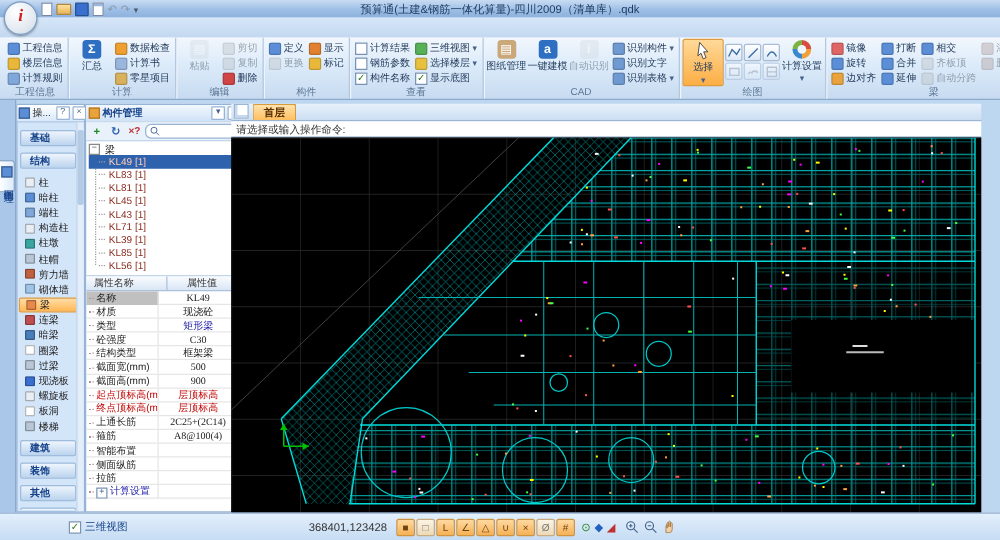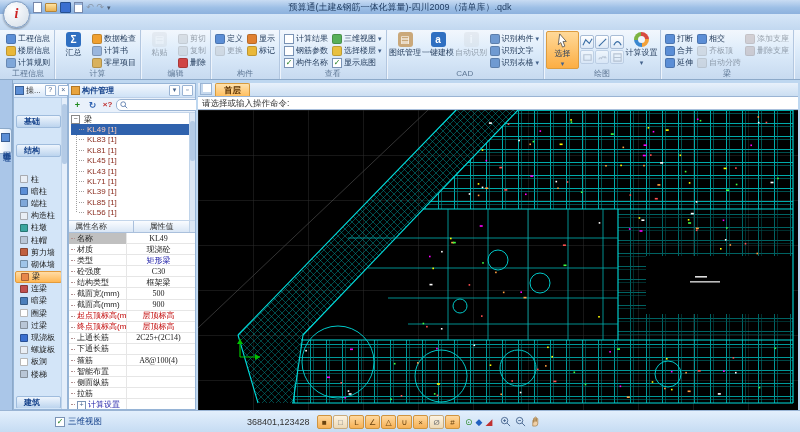--- a/index.html
+++ b/index.html
@@ -58,21 +58,21 @@
   .vtxt{writing-mode:vertical-rl;font-size:8px;color:#15428b;letter-spacing:1px;}
 
   .nav{position:absolute;left:13px;top:3px;width:55px;height:327px;background:#d3e5f8;border:1px solid #96b4d6;box-sizing:border-box;}
   .nav-head{height:13px;display:flex;align-items:center;gap:2px;background:linear-gradient(#ffffff,#d8e8fa);border-bottom:1px solid #aec7e4;font-size:8px;color:#333;padding:0 1px;}
   .nh-ic{width:7px;height:7px;background:#5b8ed6;border:1px solid #3a5f94;flex:none;}
   .nh-sp{flex:1;}
   .nh-btn{width:9px;height:9px;border:1px solid #9ab4d4;background:#fff;border-radius:1px;font-size:7px;line-height:8px;text-align:center;color:#44628c;flex:none;}
   .nav-list{position:absolute;left:1px;right:5px;top:14px;bottom:1px;overflow:hidden;padding-top:1px;}
   .nav-scroll{position:absolute;right:0;top:14px;bottom:0;width:5px;background:#e4eefa;border-left:1px solid #c0d4ea;}
   .nav-thumb{position:absolute;left:0;right:0;top:6px;height:60px;background:#b4cbe6;border-radius:2px;}
-  .nsec{height:11px;line-height:11px;margin:16px 1px;background:linear-gradient(#eef5fd,#bcd4ee);border:1px solid #9fbcdd;border-radius:2px;color:#15428b;font-weight:bold;padding-left:7px;font-size:8px;}
+  .nsec{height:11px;line-height:11px;margin:5px 1px;background:linear-gradient(#eef5fd,#bcd4ee);border:1px solid #9fbcdd;border-radius:2px;color:#15428b;font-weight:bold;padding-left:7px;font-size:8px;}
   .nitem{height:12.2px;display:flex;align-items:center;gap:3px;padding-left:5px;font-size:8px;color:#222;}
   .nitem.sel{background:linear-gradient(#ffdca6,#ffb754);border:1px solid #e39b3c;border-radius:2px;box-sizing:border-box;}
   .nic{width:8px;height:8px;border-radius:1px;border:1px solid rgba(0,0,0,.28);flex:none;box-sizing:border-box;}
 
   .mgr{position:absolute;left:68px;top:3px;width:128px;height:327px;background:#fff;border:1px solid #96b4d6;box-sizing:border-box;display:flex;flex-direction:column;}
   .mgr-head{height:13px;flex:none;background:linear-gradient(#f3f8fe,#cfe2f6);display:flex;align-items:center;gap:2px;padding:0 2px;font-weight:bold;color:#15428b;font-size:8px;border-bottom:1px solid #bcd0e8;}
   .mh-ic{width:7px;height:7px;background:#e8a33d;border:1px solid #b57722;flex:none;}
   .mgr-tools{height:14px;flex:none;background:#e9f1fb;border-bottom:1px solid #c3d5ea;display:flex;align-items:center;gap:2px;padding:0 2px;}
   .mt-btn{width:11px;height:11px;border:1px solid transparent;border-radius:2px;font-size:9px;line-height:10px;text-align:center;font-weight:bold;flex:none;}
   .mt-add{color:#1e8a1e;}
@@ -103,21 +103,21 @@
   .gname::before{content:"";position:absolute;left:2px;top:50%;width:4px;border-top:1px dotted #b09090;}
   .gsel .gname{background:#c0c0c0;}
   .gval{flex:1;text-align:center;color:#222;white-space:nowrap;overflow:hidden;font-family:Liberation Serif, serif;}
   .gsc{width:5px;flex:none;background:#f0f5fb;}
   .red{color:#c00000;}
   .blue{color:#1a1aa6;}
   .plusbox{display:inline-block;width:7px;height:7px;border:1px solid #7a93b5;line-height:6px;font-size:7px;text-align:center;margin-right:2px;color:#44628c;background:#fff;}
 
   .splitter{position:absolute;left:196px;top:0;width:4px;height:330px;background:#bed7f0;}
 
-  .work{position:absolute;left:198px;top:0;width:600px;height:330px;}
+  .work{position:absolute;left:185px;top:0;width:600px;height:330px;}
   .floorbar{position:absolute;left:0;top:3px;width:600px;height:14px;background:linear-gradient(#e8f1fb,#cbdef2);border-bottom:1px solid #9ab4d4;display:flex;align-items:flex-end;gap:3px;padding-left:2px;box-sizing:border-box;}
   .fbtn{width:10px;height:10px;border:1px solid #9ab4d4;background:#fff;margin-bottom:1px;box-shadow:inset 2px -2px 0 #c6d9ee;flex:none;}
   .floortab{height:12px;line-height:12px;padding:0 8px;background:linear-gradient(#ffe2ad,#ffbf60);border:1px solid #d79b3e;border-bottom:none;border-radius:2px 2px 0 0;font-size:8.5px;color:#5a3000;font-weight:bold;}
   .promptbar{position:absolute;left:0;top:17px;width:600px;height:13px;background:#fff;border-bottom:1px solid #aac0dc;font-size:8.5px;color:#333;line-height:13px;padding-left:4px;box-sizing:border-box;}
   .canvas{position:absolute;left:0;top:30px;width:600px;height:300px;background:#000;}
 
   
   .status{position:absolute;left:0;top:410px;width:800px;height:22px;background:linear-gradient(#e3effc,#c6dcf3);border-top:1px solid #9ab4d4;display:flex;align-items:center;box-sizing:border-box;}
   .autoc{margin-left:55px;display:flex;gap:3px;font-size:8.5px;color:#15428b;align-items:center;}
   .coords{margin-left:145px;width:66px;font-size:9px;color:#333;}
@@ -352,20 +352,34 @@
             </span>
           </div>
           <div class="rbig"><span class="rbic donut"></span><span class="rblb">计算设置</span><span class="marr">▾</span></div>
         </div>
         <div class="rglb">绘图</div>
       </div>
       <div class="rgroup">
         <div class="rbody">
           <div class="rcol">
             <div class="rsm">
+              <span class="sic" style="background: rgb(224, 102, 102);"></span>
+              <span class="slb">镜像</span>
+            </div>
+            <div class="rsm">
+              <span class="sic" style="background: rgb(91, 142, 214);"></span>
+              <span class="slb">旋转</span>
+            </div>
+            <div class="rsm">
+              <span class="sic" style="background: rgb(232, 163, 61);"></span>
+              <span class="slb">边对齐</span>
+            </div>
+          </div>
+          <div class="rcol">
+            <div class="rsm">
               <span class="sic" style="background: rgb(91, 142, 214);"></span>
               <span class="slb">打断</span>
             </div>
             <div class="rsm">
               <span class="sic" style="background: rgb(91, 142, 214);"></span>
               <span class="slb">合并</span>
             </div>
             <div class="rsm">
               <span class="sic" style="background: rgb(91, 142, 214);"></span>
               <span class="slb">延伸</span>
@@ -614,25 +628,20 @@
               <span class="gsc"></span>
             </div>
             <div class="grow">
               <span class="gname red">终点顶标高(m)</span>
               <span class="gval red">层顶标高</span>
               <span class="gsc"></span>
             </div>
             <div class="grow">
               <span class="gname">上通长筋</span>
               <span class="gval">2C25+(2C14)</span>
-              <span class="gsc"></span>
-            </div>
-            <div class="grow">
-              <span class="gname">下通长筋</span>
-              <span class="gval"></span>
               <span class="gsc"></span>
             </div>
             <div class="grow">
               <span class="gname">箍筋</span>
               <span class="gval">A8@100(4)</span>
               <span class="gsc"></span>
             </div>
             <div class="grow">
               <span class="gname">智能布置</span>
               <span class="gval"></span>

